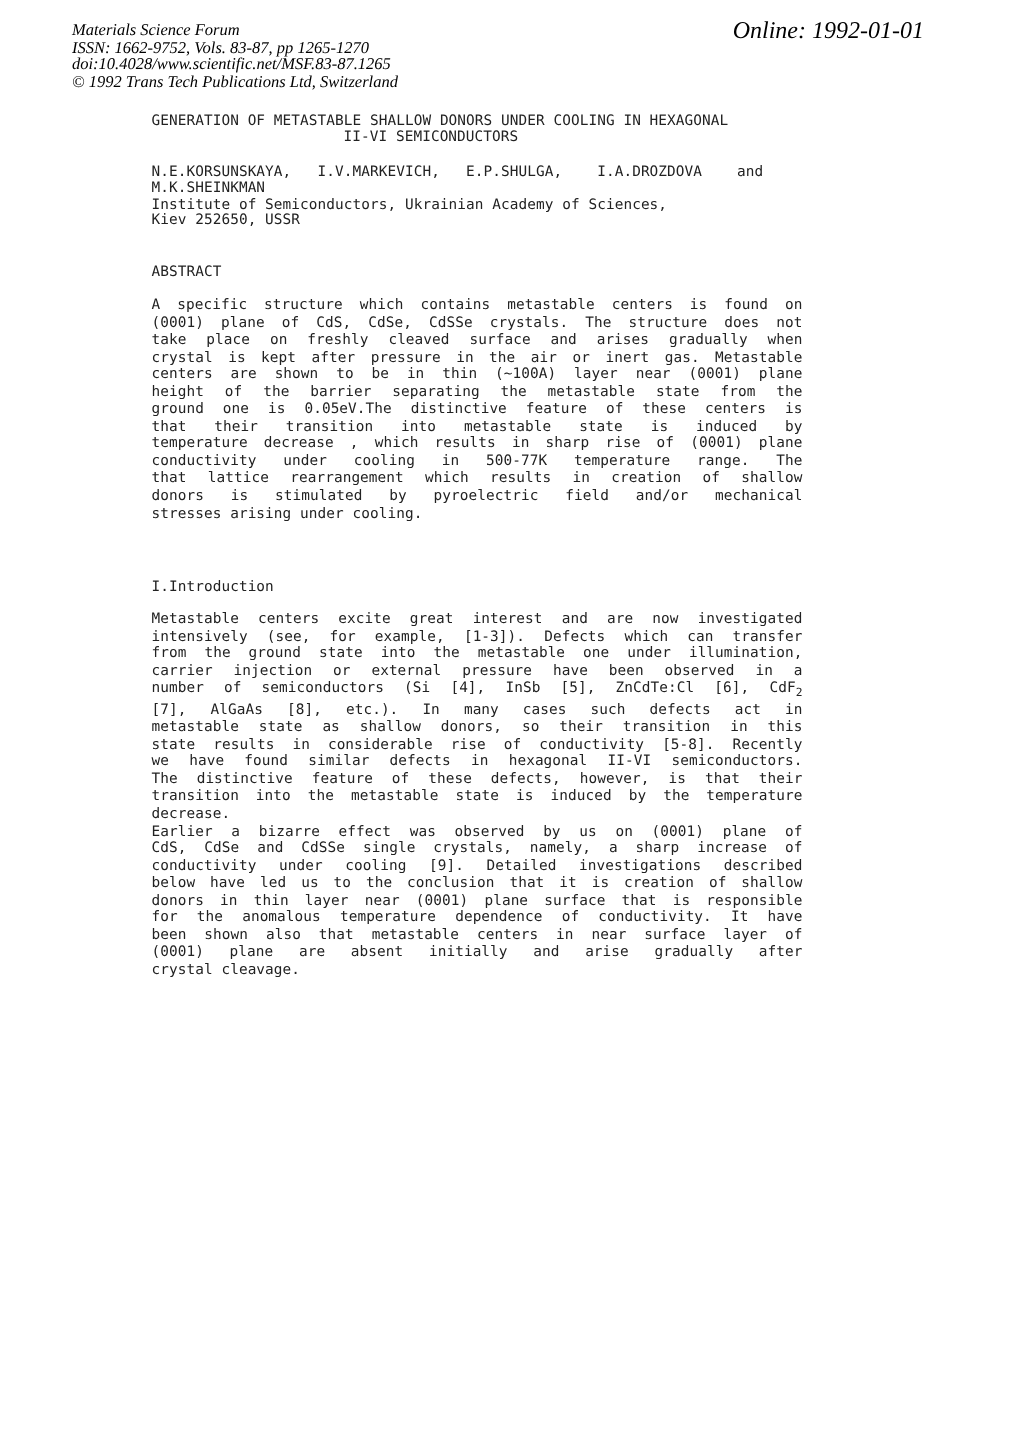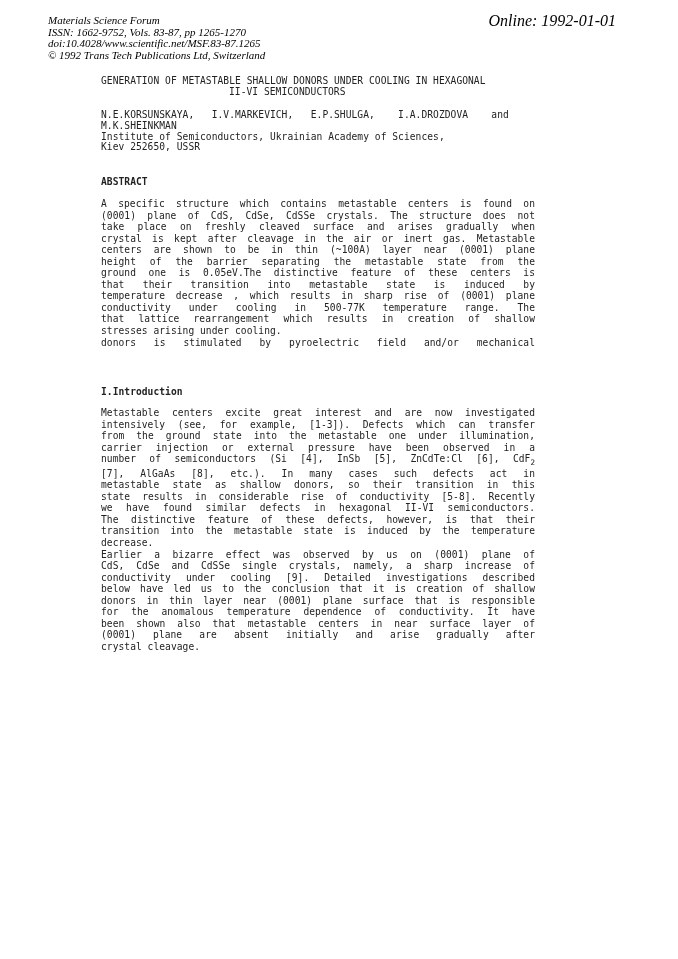--- a/index.html
+++ b/index.html
@@ -53,21 +53,20 @@
       left: 101px;
       top: 110px;
       width: 440px;
       line-height: 10.8px;
     }
     .authors .line { white-space: pre; }
     .heading {
       position: absolute;
       left: 101px;
       white-space: pre;
-      font-weight: bold;
     }
     .para {
       position: absolute;
       left: 101px;
       width: 434px;
       line-height: 11.55px;
     }
     .para .line {
       display: block;
       text-align: justify;
@@ -106,30 +105,30 @@
   <div class="line">Institute of Semiconductors, Ukrainian Academy of Sciences,</div>
   <div class="line">Kiev 252650, USSR</div>
 </div>
 
 <div class="heading mono" style="top:176px">ABSTRACT</div>
 
 <div class="para mono" style="top:198px">
   <span class="line">A specific structure which contains metastable centers is found on</span>
   <span class="line">(0001) plane of CdS, CdSe, CdSSe crystals. The structure does not</span>
   <span class="line">take place on freshly cleaved surface and arises gradually when</span>
-  <span class="line">crystal is kept after cleavage in the air or inert gas. Metastable</span>
+  <span class="line">crystal is kept after pressure in the air or inert gas. Metastable</span>
   <span class="line">centers are shown to be in thin (~100A) layer near (0001) plane</span>
   <span class="line">height of the barrier separating the metastable state from the</span>
   <span class="line">ground one is 0.05eV.The distinctive feature of these centers is</span>
   <span class="line">that their transition into metastable state is induced by</span>
   <span class="line">temperature decrease , which results in sharp rise of (0001) plane</span>
   <span class="line">conductivity under cooling in 500-77K temperature range. The</span>
   <span class="line">that lattice rearrangement which results in creation of shallow</span>
+  <span class="line">donors is stimulated by pyroelectric field and/or mechanical</span>
   <span class="line last">stresses arising under cooling.</span>
-  <span class="line">donors is stimulated by pyroelectric field and/or mechanical</span>
 </div>
 
 <div class="heading mono" style="top:386px">I.Introduction</div>
 
 <div class="para mono" style="top:407px">
   <span class="line">Metastable centers excite great interest and are now investigated</span>
   <span class="line">intensively (see, for example, [1-3]). Defects which can transfer</span>
   <span class="line">from the ground state into the metastable one under illumination,</span>
   <span class="line">carrier injection or external pressure have been observed in a</span>
   <span class="line"><span>number of semiconductors (Si [4], InSb [5], ZnCdTe:Cl [6], CdF</span><sub>2</sub></span>

